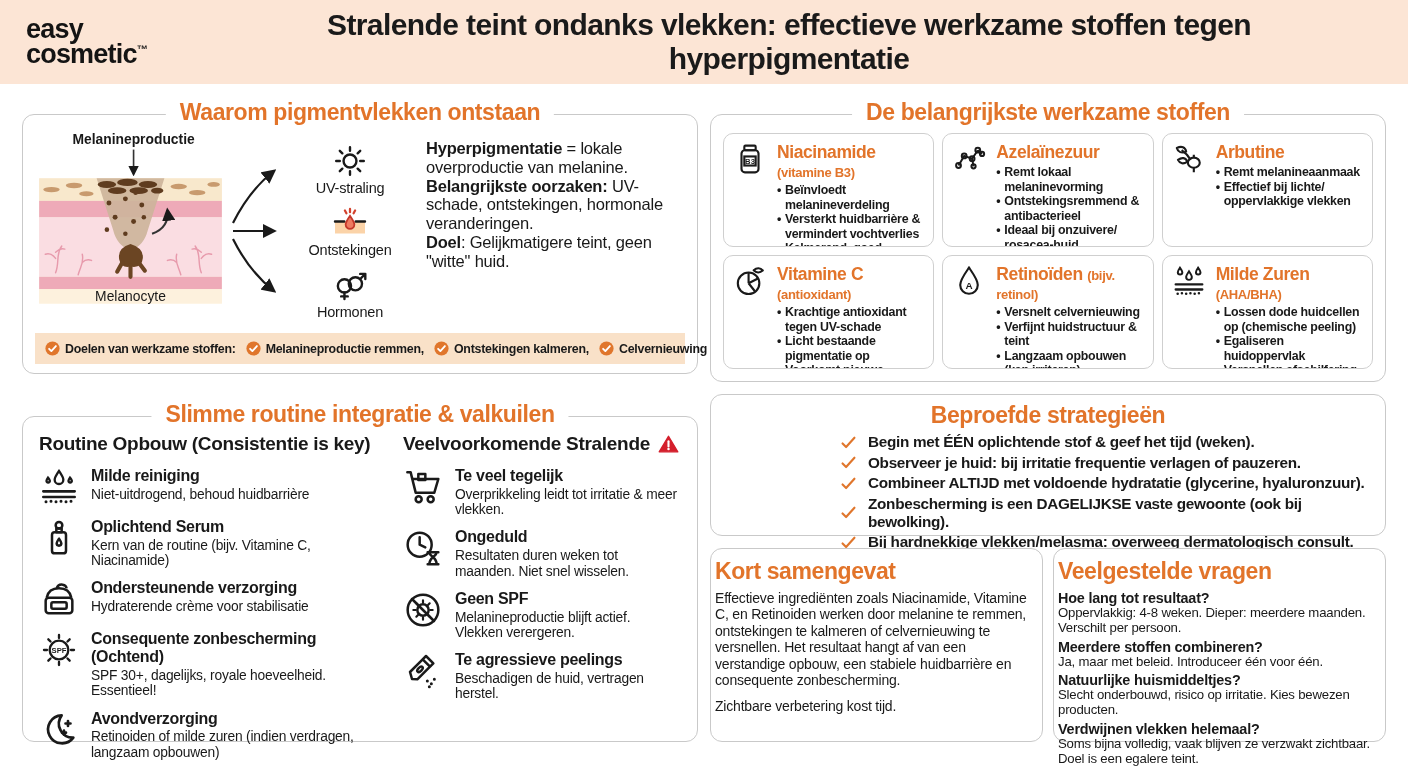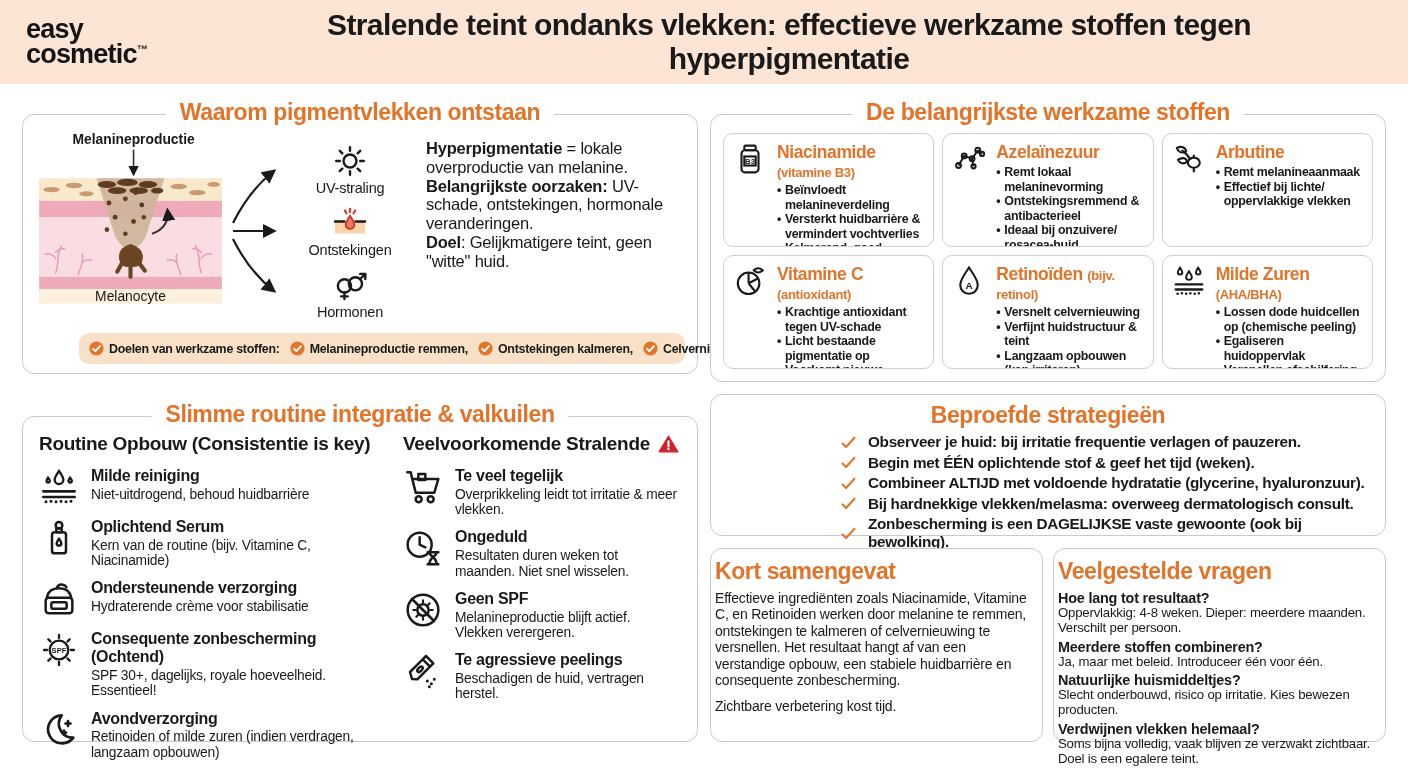--- a/index.html
+++ b/index.html
@@ -25,22 +25,22 @@
   .why-row { display:flex; padding:16px 14px 0 10px; }
   .diagram { width:195px; flex:none; }
   .arrows { width:58px; flex:none; margin-top:24px; }
   .causes { width:128px; flex:none; display:flex; flex-direction:column; align-items:center; padding-top:12px; }
   .cause { display:flex; flex-direction:column; align-items:center; margin-bottom:9px; }
   .cause .ci { width:36px; height:36px; }
   .cause .cl { font-size:14.5px; margin-top:1px; letter-spacing:-.2px; }
   .why-text { flex:1; padding:8px 2px 0 12px; font-size:16.5px; line-height:1.14; letter-spacing:-.2px; }
   .why-text p b { font-weight:800; }
   .p-gap { }
-  .goals-bar { position:absolute; left:12px; right:12px; bottom:9px; background:#f9e1c8; border-radius:10px;
-    padding:7px 9px; display:flex; align-items:center; gap:9px; font-weight:800; font-size:12.4px; letter-spacing:-.25px; white-space:nowrap;margin-left:44px; }
+  .goals-bar { position:absolute; left:12px; right:12px; bottom:9px; background:#f9e1c8; border-radius:0;
+    padding:7px 9px; display:flex; align-items:center; gap:9px; font-weight:800; font-size:12.4px; letter-spacing:-.25px; white-space:nowrap; }
   .goal { display:flex; align-items:center; gap:4px; }
   .goal svg { width:17px; height:17px; flex:none; }
 
   
   .panel-routine { margin-top:42px; height:326px; padding:14px 16px 0; }
   .routine-grid { display:grid; grid-template-columns:1fr 278px; column-gap:12px; }
   .col-heading { font-size:19px; font-weight:800; letter-spacing:-.3px; margin:2px 0 12px; display:flex; align-items:center; gap:8px; }
   .col-heading svg { width:21px; height:21px; }
   .ritem { display:flex; gap:12px; margin-bottom:11px; }
   .ritem .ri { width:40px; height:40px; flex:none; }
@@ -521,45 +521,45 @@
         </div>
       </div>
     </div>
 
     <div class="panel panel-strategies">
       <div class="strat-title">Beproefde strategieën</div>
       <div class="sitem">
         <svg viewBox="0 0 24 24">
             <path d="M3.6 13.4l5 5L20.4 5.2" fill="none" stroke="#e0762c" stroke-width="3" stroke-linecap="round" stroke-linejoin="round"></path>
           </svg>
-        <span>Observeer je huid: bij irritatie frequentie verlagen of pauzeren.</span>
+        <span>Begin met ÉÉN oplichtende stof &amp; geef het tijd (weken).</span>
       </div>
       <div class="sitem">
         <svg viewBox="0 0 24 24">
             <path d="M3.6 13.4l5 5L20.4 5.2" fill="none" stroke="#e0762c" stroke-width="3" stroke-linecap="round" stroke-linejoin="round"></path>
           </svg>
-        <span>Begin met ÉÉN oplichtende stof &amp; geef het tijd (weken).</span>
+        <span>Observeer je huid: bij irritatie frequentie verlagen of pauzeren.</span>
       </div>
       <div class="sitem">
         <svg viewBox="0 0 24 24">
             <path d="M3.6 13.4l5 5L20.4 5.2" fill="none" stroke="#e0762c" stroke-width="3" stroke-linecap="round" stroke-linejoin="round"></path>
           </svg>
         <span>Combineer ALTIJD met voldoende hydratatie (glycerine, hyaluronzuur).</span>
       </div>
       <div class="sitem">
         <svg viewBox="0 0 24 24">
             <path d="M3.6 13.4l5 5L20.4 5.2" fill="none" stroke="#e0762c" stroke-width="3" stroke-linecap="round" stroke-linejoin="round"></path>
           </svg>
-        <span>Bij hardnekkige vlekken/melasma: overweeg dermatologisch consult.</span>
+        <span>Zonbescherming is een DAGELIJKSE vaste gewoonte (ook bij bewolking).</span>
       </div>
       <div class="sitem">
         <svg viewBox="0 0 24 24">
             <path d="M3.6 13.4l5 5L20.4 5.2" fill="none" stroke="#e0762c" stroke-width="3" stroke-linecap="round" stroke-linejoin="round"></path>
           </svg>
-        <span>Zonbescherming is een DAGELIJKSE vaste gewoonte (ook bij bewolking).</span>
+        <span>Bij hardnekkige vlekken/melasma: overweeg dermatologisch consult.</span>
       </div>
     </div>
 
     <div class="bottom-row">
       <div class="panel panel-summary">
         <div class="sub-title">Kort samengevat</div>
         <p>Effectieve ingrediënten zoals Niacinamide, Vitamine C, en Retinoiden werken door melanine te remmen, ontstekingen te kalmeren of celvernieuwing te versnellen. Het resultaat hangt af van een verstandige opbouw, een stabiele huidbarrière en consequente zonbescherming.</p>
         <p>Zichtbare verbetering kost tijd.</p>
       </div>
 

